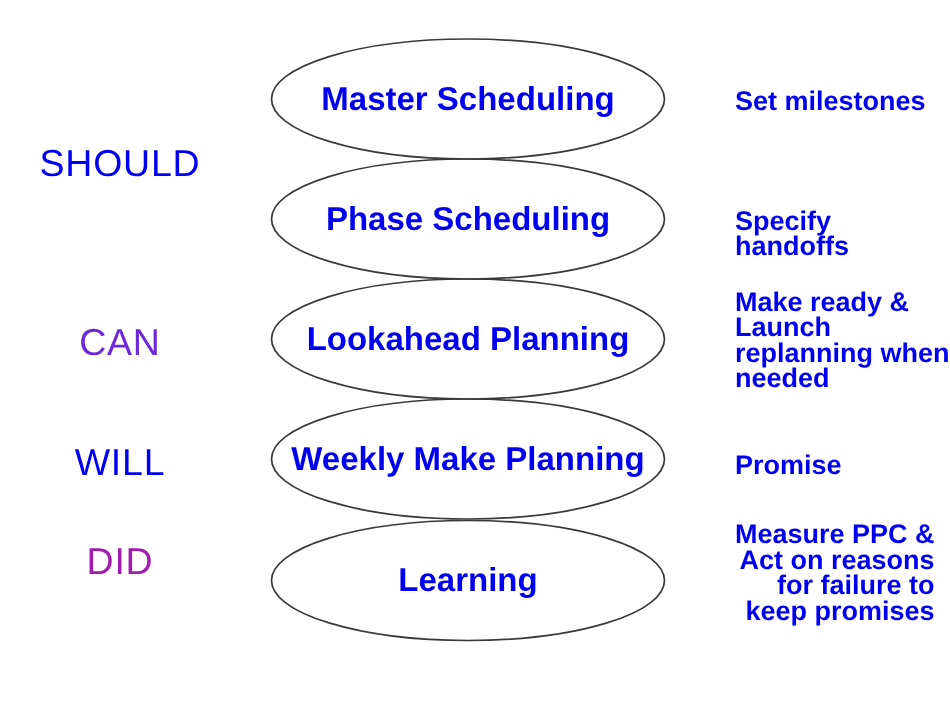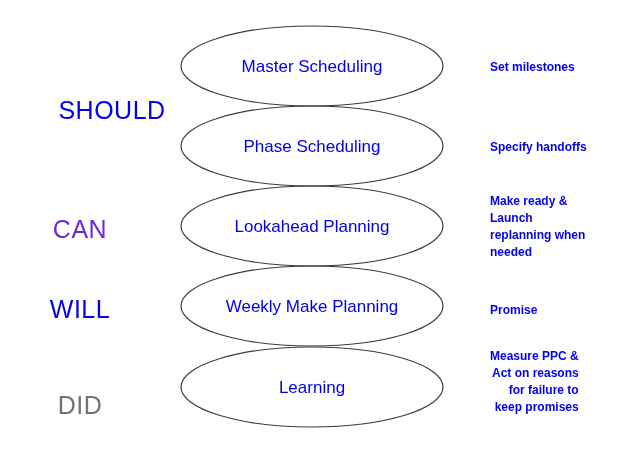--- a/index.html
+++ b/index.html
@@ -52,50 +52,50 @@
   .ellipse-shape {
     fill: #ffffff;
     fill-opacity: 0;
     stroke: #3a3a3a;
     stroke-width: 1.15;
   }
   .ellipse-text {
     position: absolute;
     color: #0000EE;
     font-family: "Liberation Sans", sans-serif;
-    font-size: 17px;
-    font-weight: normal;
+    font-size: 22px;
+    font-weight: bold;
     white-space: nowrap;
     transform: translate(-50%, -50%);
     line-height: 1;
     text-align: center;
   }
 
   
   .annotation {
     position: absolute;
     color: #0000EE;
     font-family: "Liberation Sans", sans-serif;
-    font-size: 12px;
+    font-size: 18px;
     font-weight: bold;
     line-height: 17px;
     text-align: left;
     white-space: pre-line;
   }
 </style>
 </head>
 <body>
 
 <div id="canvas" style="background: rgb(255, 255, 255);">
 
   <div id="stage-labels">
-    <div class="stage-label" style="left: 80px; top: 110px; color: rgb(0, 0, 238); margin-left: 32px;">SHOULD</div>
+    <div class="stage-label" style="left: 80px; top: 110px; color: rgb(0, 0, 238);">SHOULD</div>
     <div class="stage-label" style="left: 80px; top: 229px; color: #6d28d9;">CAN</div>
     <div class="stage-label" style="left: 80px; top: 309px; color: rgb(0, 0, 238);">WILL</div>
-    <div class="stage-label" style="left: 80px; top: 405px; color: #737373;">DID</div>
+    <div class="stage-label" style="left: 80px; top: 375px; color: #a21caf;">DID</div>
   </div>
 
   <div id="ellipse-stack">
     <svg class="ellipse-svg" viewBox="0 0 633 470" xmlns="http://www.w3.org/2000/svg">
       <ellipse class="ellipse-shape" cx="312" cy="66" rx="131" ry="40" stroke="#3a3a3a"></ellipse>
       <ellipse class="ellipse-shape" cx="312" cy="146" rx="131" ry="40" stroke="#3a3a3a"></ellipse>
       <ellipse class="ellipse-shape" cx="312" cy="226" rx="131" ry="40" stroke="#3a3a3a"></ellipse>
       <ellipse class="ellipse-shape" cx="312" cy="306" rx="131" ry="40" stroke="#3a3a3a"></ellipse>
       <ellipse class="ellipse-shape" cx="312" cy="387" rx="131" ry="40" stroke="#3a3a3a"></ellipse>
     </svg>

